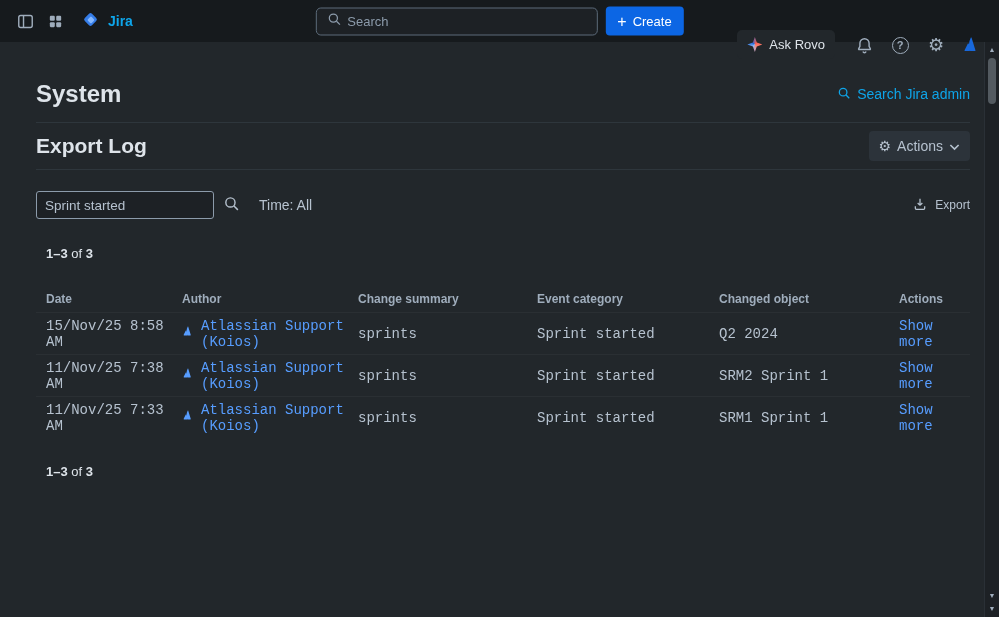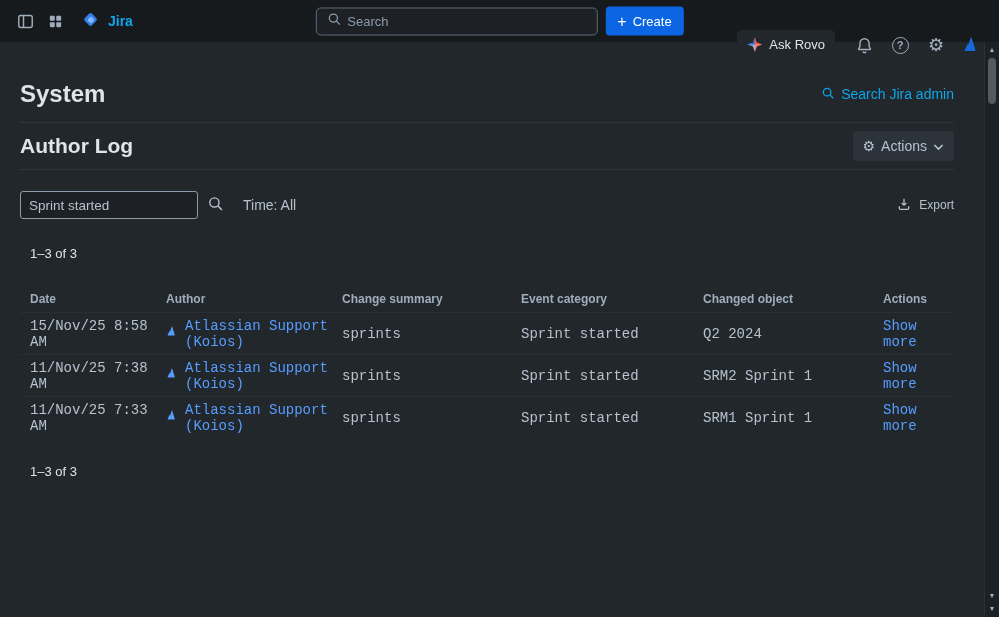--- a/index.html
+++ b/index.html
@@ -61,21 +61,21 @@
   }
   .q-circle {
     width:17px; height:17px; border:1.6px solid #9FADBC; border-radius:50%;
     display:flex; align-items:center; justify-content:center;
     font-size:11px; font-weight:700; color:#9FADBC;
   }
   .gear-glyph { font-size:18px; color:#9FADBC; line-height:1; }
 
   
   .content {
-    position:absolute; top:42px; left:0; width:984px; height:575px;
+    position:absolute; top:42px; left:16px; width:984px; height:575px;
     padding:0 30px 0 20px;
   }
   .system-row {
     margin-top:38px; display:flex; align-items:center; justify-content:space-between;
   }
   .system-row h1 { color:#DEE4EA; font-size:24px; font-weight:700; }
   .search-admin {
     display:flex; align-items:center; gap:6px; color:#0ea5e9; font-size:14px;
     cursor:pointer;
   }
@@ -93,21 +93,21 @@
   .filter-input {
     width:178px; height:28px; background:#1D2125; border:1px solid #8C9BAB;
     border-radius:3px; color:#B6C2CF; font-size:13.5px; padding:0 8px; outline:none;
   }
   .search-go { margin-left:9px; color:#B6C2CF; display:flex; align-items:center; }
   .time-filter { margin-left:19px; font-size:14px; color:#B6C2CF; }
   .spacer { flex:1; }
   .export-btn { display:flex; align-items:center; gap:7px; font-size:12px; color:#B6C2CF; }
 
   .pagination { margin-top:27px; margin-left:10px; font-size:13px; color:#DEE4EA; }
-  .pagination .b { font-weight:400; }
+  .pagination .b { font-weight:700; }
   .pagination.bottom { margin-top:26px; }
 
   .table { margin-top:25px; }
   .thead, .trow {
     display:grid;
     grid-template-columns: 146px 176px 179px 182px 180px 1fr;
     align-items:center;
   }
   .thead { height:26px; color:#9FADBC; font-size:12px; font-weight:700; }
   .trow { height:42px; font-size:14px; color:#B6C2CF; border-top:1px solid rgba(255,255,255,0.04);font-family:Liberation Mono, monospace; }
@@ -213,21 +213,21 @@
             <line x1="15.5" y1="15.5" x2="21" y2="21"></line>
         </svg>
       </span>
       <span>Search Jira admin</span>
     </span>
   </div>
 
   <hr class="divider">
 
   <div class="audit-row">
-    <h2>Author Log</h2>
+    <h2>Export Log</h2>
     <button class="actions-btn">
       <span class="gear-sm">⚙</span>
       <span>Actions</span>
       <span>
         <svg width="11" height="8" viewBox="0 0 12 8" fill="none" stroke="currentColor" stroke-width="1.8">
           <path d="M1.5 1.8 L6 6.2 L10.5 1.8"></path>
         </svg>
       </span>
     </button>
   </div>

